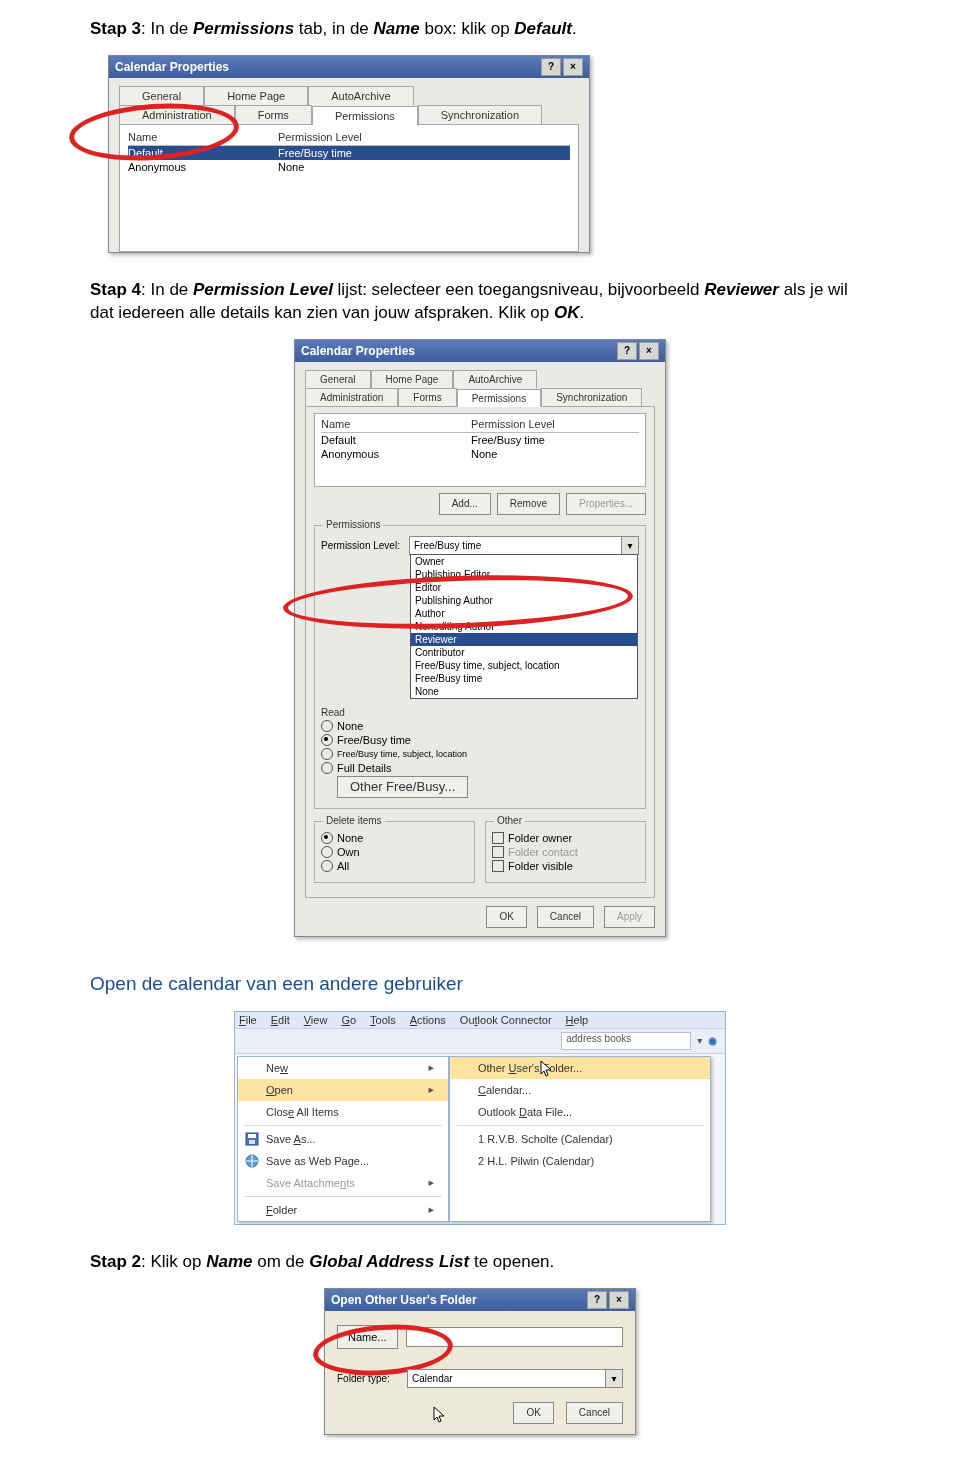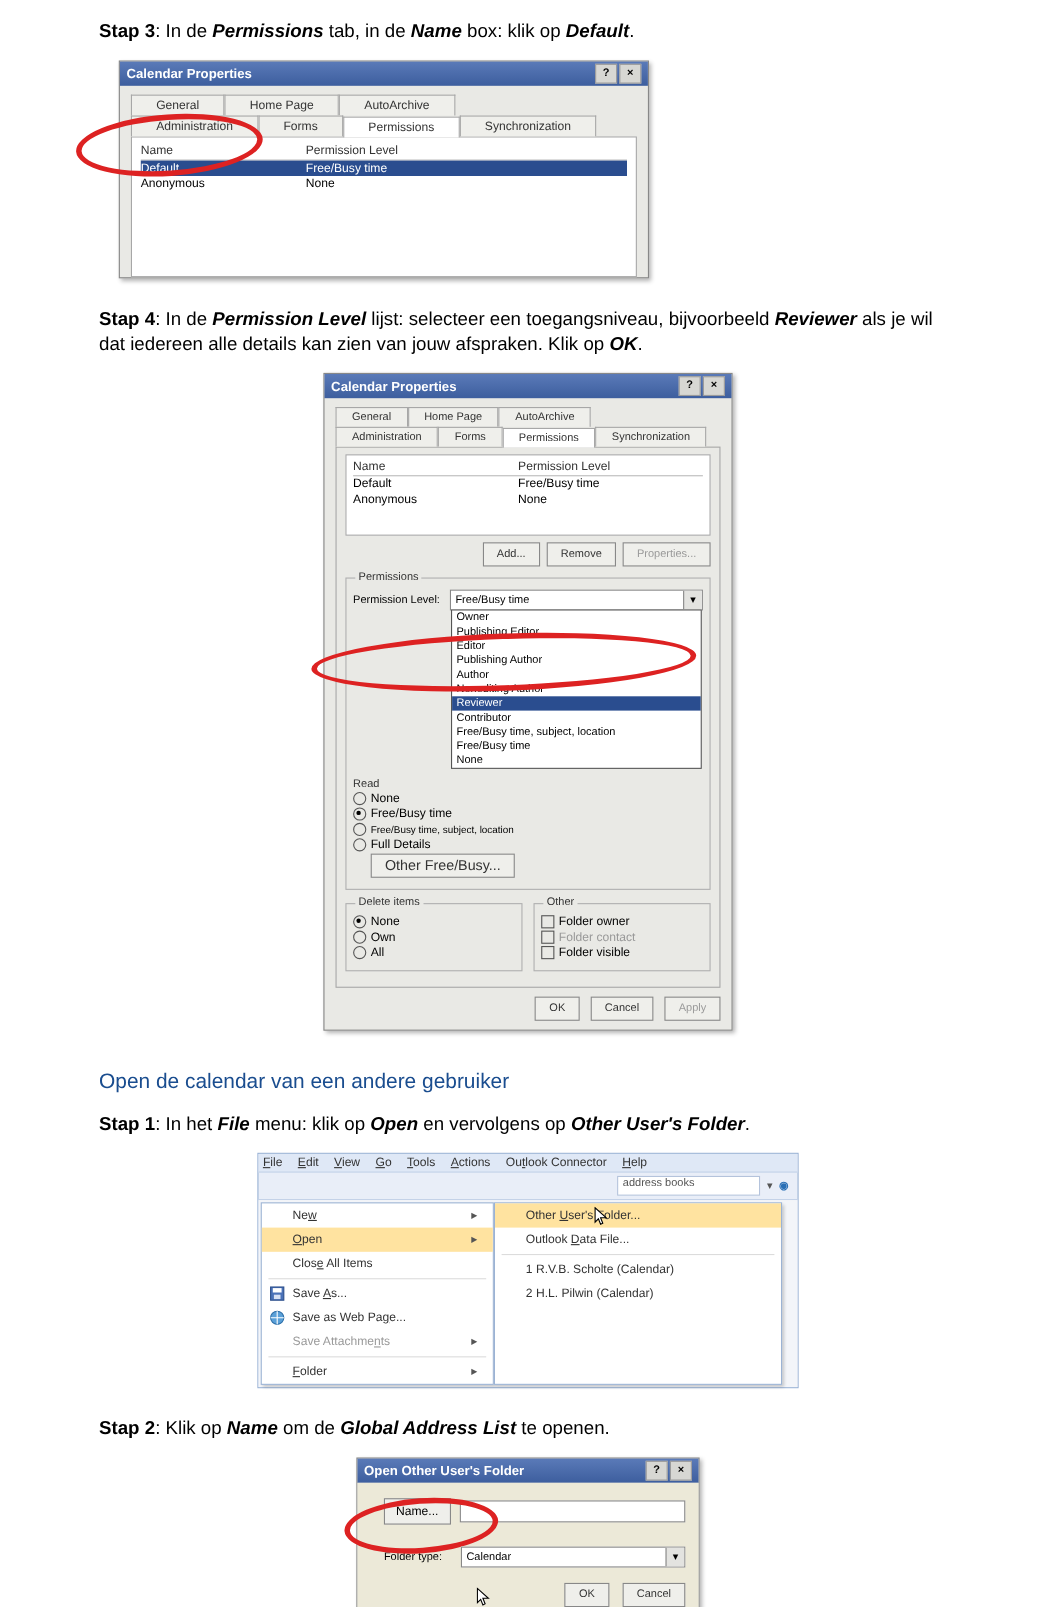--- a/index.html
+++ b/index.html
@@ -63,21 +63,21 @@
 .mi.hi{background:#ffe3a0}
 .mi.dis{color:#9a9a9a}
 .mi .sc{margin-left:auto;color:#777;font-size:10px}
 .sep{height:1px;background:#dcdcdc;margin:2px 6px}
 .cursor{position:absolute;width:14px;height:18px;pointer-events:none}
 .topsearch{display:flex;align-items:center;gap:6px;padding:3px 8px;border-bottom:1px solid #c4d2e8;font-size:10px;color:#555}
 .topsearch .sbox{flex:0 0 120px;height:16px;border:1px solid #b4c3dc;background:#fff;padding:0 4px}
 
 
 .f4{width:310px;position:relative}
-.f4 .body{background:#ece9d8;padding:12px 12px 10px 24px}
+.f4 .body{background:#ece9d8;padding:12px 12px 10px 12px}
 .namebtn{height:22px;padding:0 10px;border:1px solid #888;background:#efefeb;font-size:11px;display:inline-flex;align-items:center}
 .txt{height:18px;border:1px solid #888;background:#fff;flex:1;margin-left:8px}
 .circle4{position:absolute;left:-12px;top:36px;width:130px;height:40px;border:5px solid #d22;border-radius:50%;transform:rotate(-4deg);pointer-events:none}
 .curs2{position:absolute;left:108px;bottom:10px;width:14px;height:18px}
 
 svg.tiny{width:100%;height:100%}
 </style>
 </head>
 <body>
 <div class="page">
@@ -257,23 +257,20 @@
   <div class="btnrow">
     <span class="btn">OK</span>
     <span class="btn">Cancel</span>
     <span class="btn dis">Apply</span>
   </div>
 </div>
 </div>
 
 <div class="section-h">Open de calendar van een andere gebruiker</div>
 
-<p class="step">
-<span class="bold">Stap 1</span><span>:   In het </span><span class="ital">File</span><span> menu: klik op </span><span class="ital">Open</span><span> en vervolgens  op </span><span class="ital">Other User's Folder</span><span>.</span>
-</p>
 
 <div class="fig">
 <div class="f3">
   <div class="menubar">
     <span><u>F</u>ile</span>
     <span><u>E</u>dit</span>
     <span><u>V</u>iew</span>
     <span><u>G</u>o</span>
     <span><u>T</u>ools</span>
     <span><u>A</u>ctions</span>
@@ -326,20 +323,23 @@
             </div>
     </div>
     <div class="menu-r">
       <div class="mi hi" style="position:relative">
               <span>Other <u>U</u>ser's Folder...</span>
         <svg class="cursor" style="left:90px;top:3px" viewBox="0 0 14 18">
                 <path d="M1 1l0 13 3-3 2 5 2-1-2-5 5 0z" fill="#fff" stroke="#000"></path>
               </svg>
       </div>
       <div class="mi">
+              <span><u>C</u>alendar...</span>
+            </div>
+      <div class="mi">
               <span>Outlook <u>D</u>ata File...</span>
             </div>
       <div class="sep"></div>
       <div class="mi">
               <span>1 R.V.B. Scholte (Calendar)</span>
             </div>
       <div class="mi">
               <span>2 H.L. Pilwin (Calendar)</span>
             </div>
     </div>

